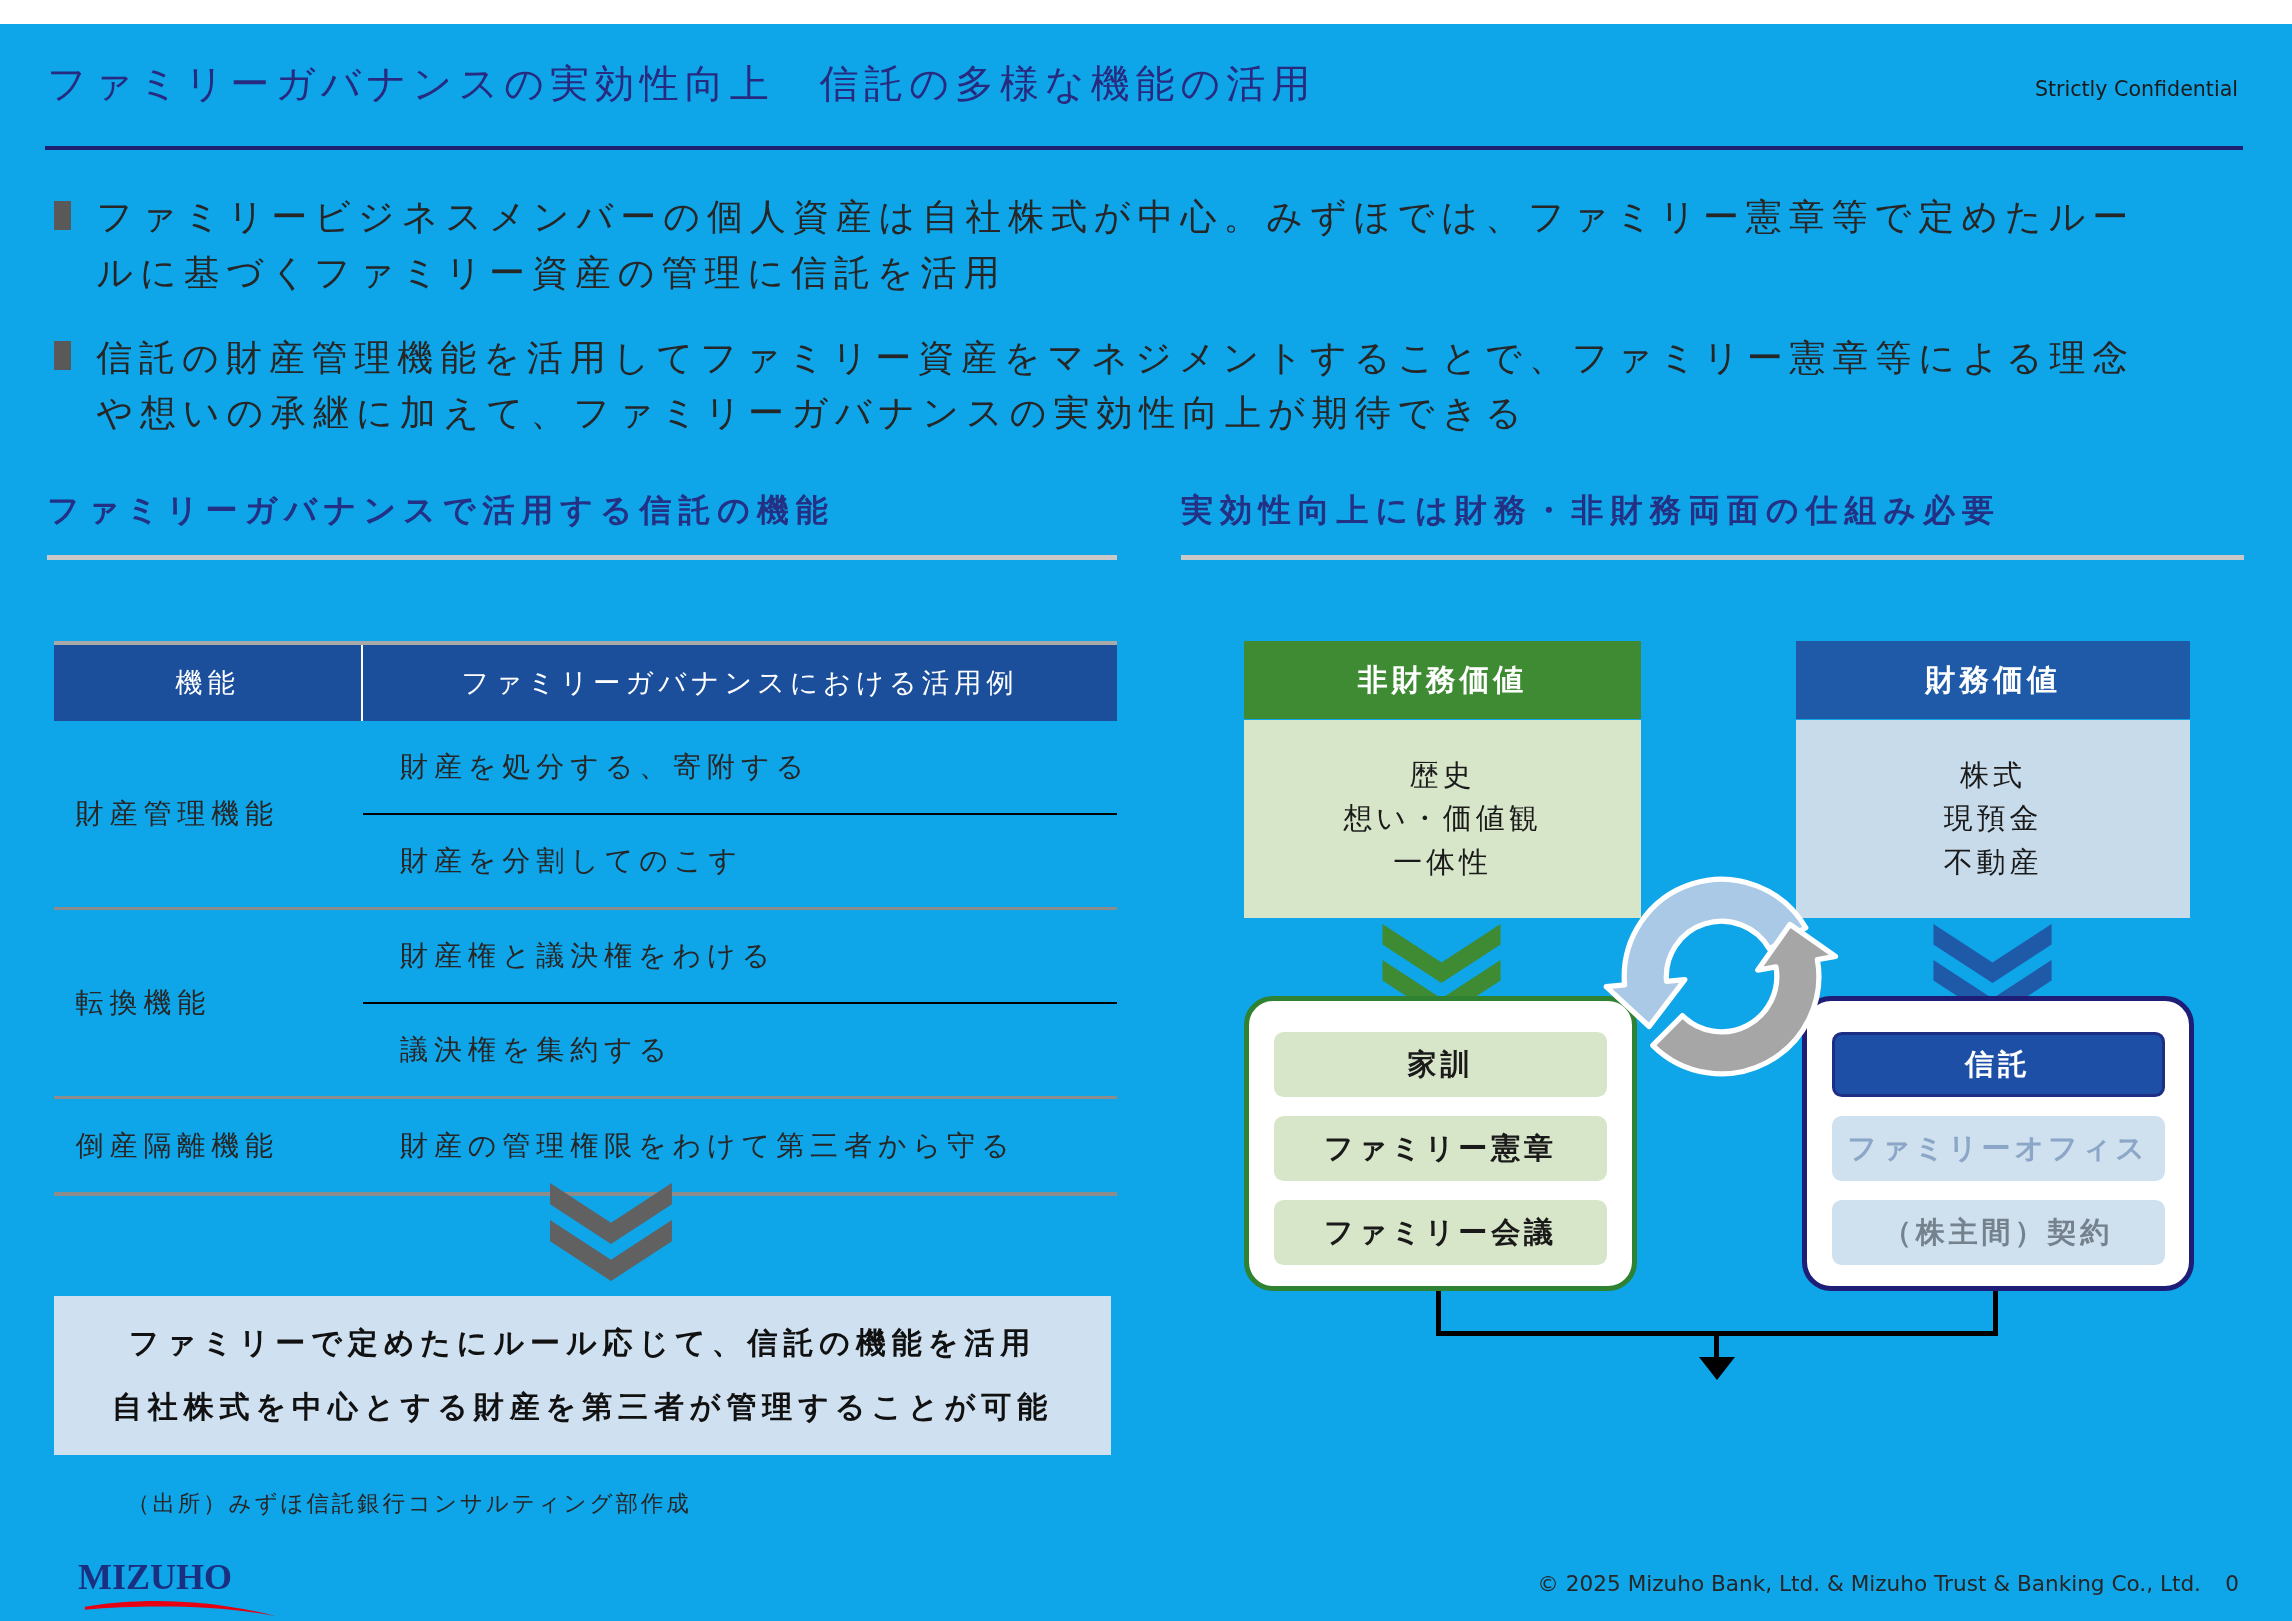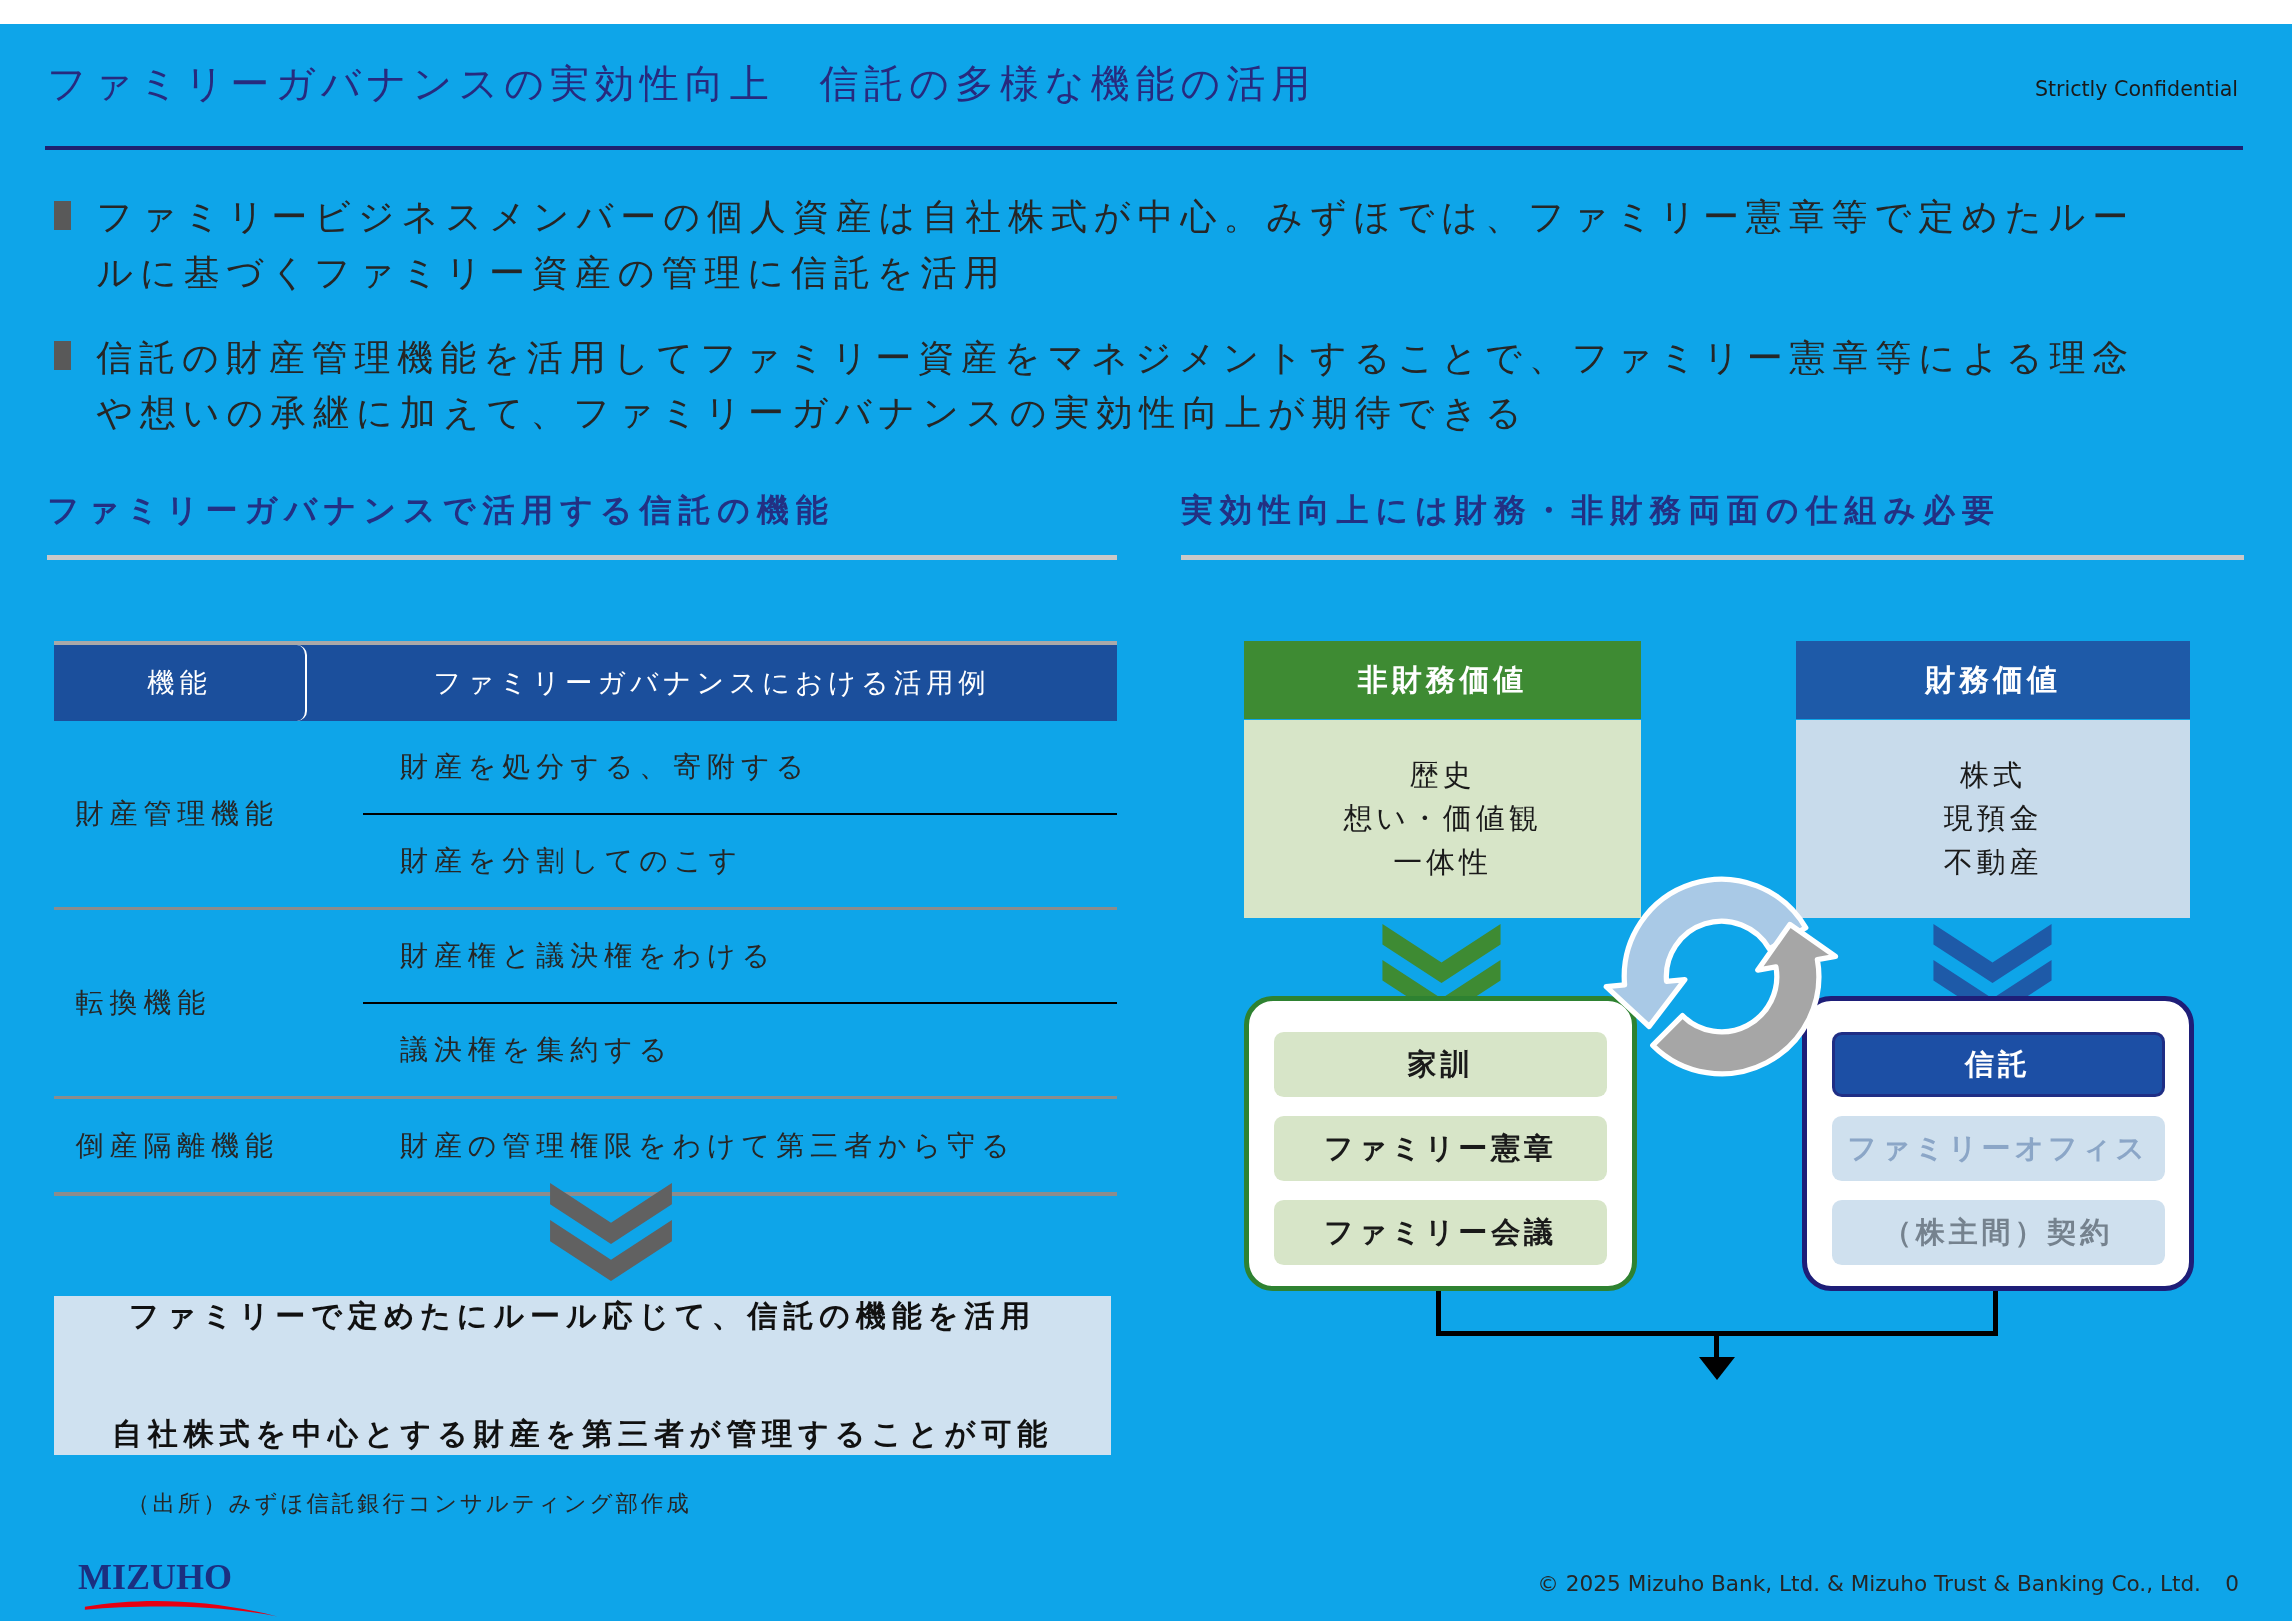--- a/index.html
+++ b/index.html
@@ -19,33 +19,33 @@
   
   .sec-heading{font-size:32px;font-weight:700;color:#233083;letter-spacing:6.9px;white-space:nowrap;}
   .lh{left:47px;top:465px;}
   .rh{left:1181px;top:465px;}
   .sec-rule{height:4.9px;background:#c9c9c9;top:531px;}
   .lrule{left:47px;width:1070px;}
   .rrule{left:1181px;width:1063px;}
   
   .func-table{left:54px;top:617px;width:1063px;font-size:28px;letter-spacing:5.9px;}
   .t-head{display:flex;height:76px;background:#1b4f9c;border-top:4.9px solid #a9a9a9;color:#fff;font-size:27.4px;letter-spacing:4.9px;}
-  .t-head .c1{width:253px;border-right:2.9px solid #fff;display:flex;align-items:center;justify-content:center;box-sizing:border-box;border-radius:10px;}
+  .t-head .c1{width:309px;border-right:2.9px solid #fff;display:flex;align-items:center;justify-content:center;box-sizing:border-box;}
   .t-head .c2{flex:1;display:flex;align-items:center;justify-content:center;}
   .tgroup{display:flex;border-bottom:3.9px solid #8c8c8c;}
   .tgroup:last-child{border-bottom:4.9px solid #8c8c8c;}
   .tg-label{width:309px;display:flex;align-items:center;padding-left:21.6px;box-sizing:border-box;flex:0 0 auto;}
   .tg-rows{flex:1;display:flex;flex-direction:column;}
   .tg-row{height:92px;display:flex;align-items:center;padding-left:37px;}
   .tg-row + .tg-row{border-top:2px solid #000000;}
   .tg-single{height:93px;}
   
   .chevron{display:block;}
   
-  .summary-box{left:54px;top:1272px;width:1057px;height:159px;background:#cfe1f0;display:flex;flex-direction:column;align-items:center;justify-content:space-between;gap:23.5px;font-size:30px;font-weight:700;color:#111;letter-spacing:5.9px;}
+  .summary-box{left:54px;top:1272px;width:1057px;height:159px;background:#cfe1f0;display:flex;flex-direction:column;align-items:center;justify-content:center;gap:23.5px;font-size:30px;font-weight:700;color:#111;letter-spacing:5.9px;}
   .source{left:127px;top:1464px;font-size:22.5px;color:#262626;letter-spacing:2.9px;}
   
   .val-header{height:78px;display:flex;align-items:center;justify-content:center;color:#fff;font-size:30px;font-weight:700;letter-spacing:3.9px;}
   .nf-header{left:1244px;top:617px;width:397px;background:#3e8b33;}
   .f-header{left:1796px;top:617px;width:394px;background:#1e5aa8;}
   .val-body{height:198px;display:flex;flex-direction:column;align-items:center;justify-content:center;font-size:29px;line-height:1.5;letter-spacing:3.9px;color:#1a1a1a;}
   .nf-body{left:1244px;top:696px;width:397px;background:#d7e5c8;}
   .f-body{left:1796px;top:696px;width:394px;background:#c8dbeb;}
   .tool-box{top:972px;height:295px;border-radius:29px;background:#fff;box-sizing:border-box;display:flex;flex-direction:column;align-items:center;padding-top:31px;gap:19px;}
   .nf-tools{left:1244px;width:393px;border:5.9px solid #2e8231;}

